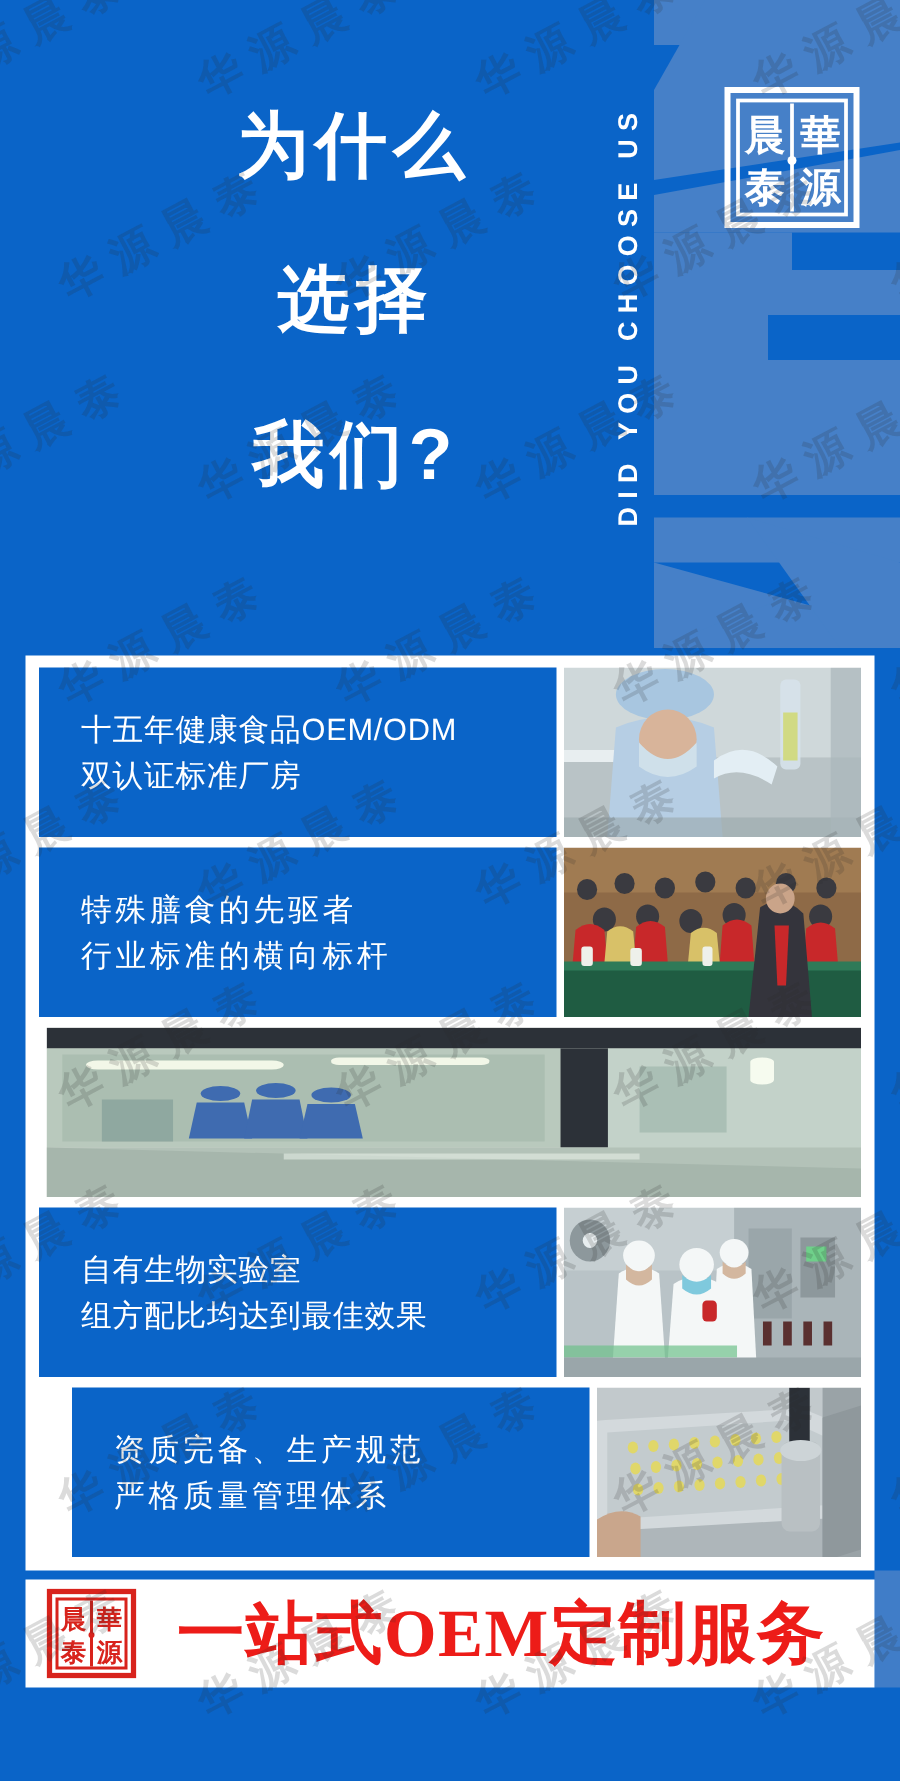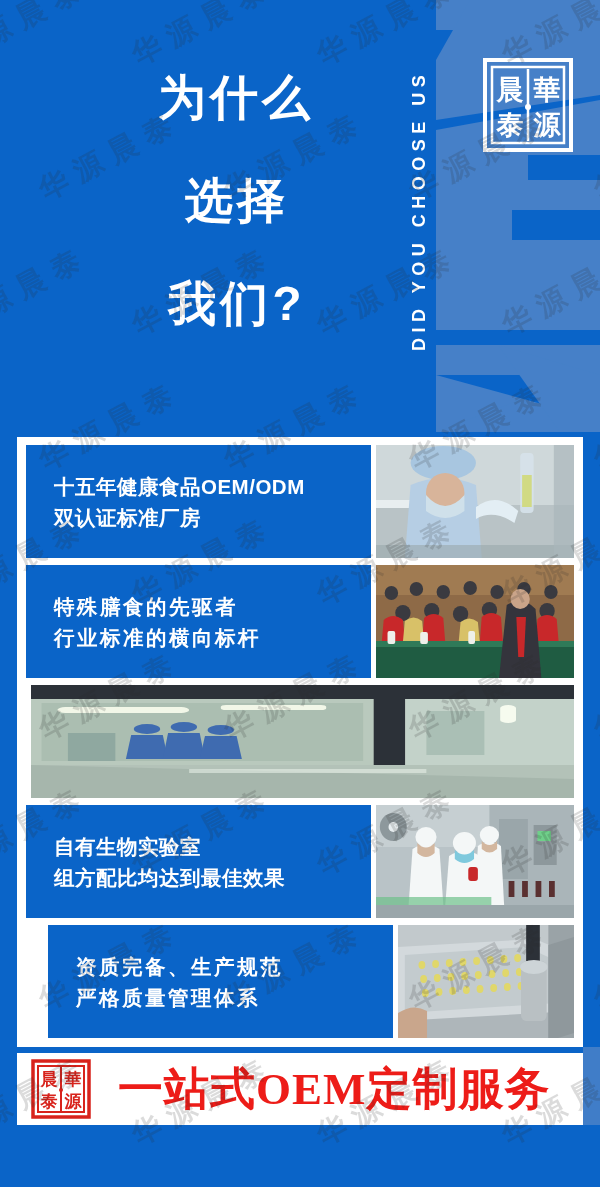--- a/index.html
+++ b/index.html
@@ -46,21 +46,21 @@
   .feature-row { display:flex; width:100%; height:113px; margin-bottom:7px; }
   .feature-row:last-child { margin-bottom:0;padding-left:22px; }
 
   .feature-card {
     width:345px; background:#0a64c8; color:#ffffff;
     display:flex; flex-direction:column; justify-content:center;
     padding-left:28px; flex:none;
   }
   .feature-card .fline {
     display:block; font-size:20.5px; line-height:31px;
-    font-weight:bold; letter-spacing:0.5px; white-space:nowrap;
+    font-weight:normal; letter-spacing:0.5px; white-space:nowrap;
   }
   .feature-card.spaced .fline { letter-spacing:2.5px; }
 
   .feature-photo { flex:1; margin-left:5px; position:relative; overflow:hidden; }
   .feature-photo svg { display:block; width:100%; height:100%; }
 
   
   #footer-banner {
     position:absolute; left:17px; top:1053px; width:566px; height:72px;
     background:#ffffff; z-index:3; display:flex; align-items:center;

